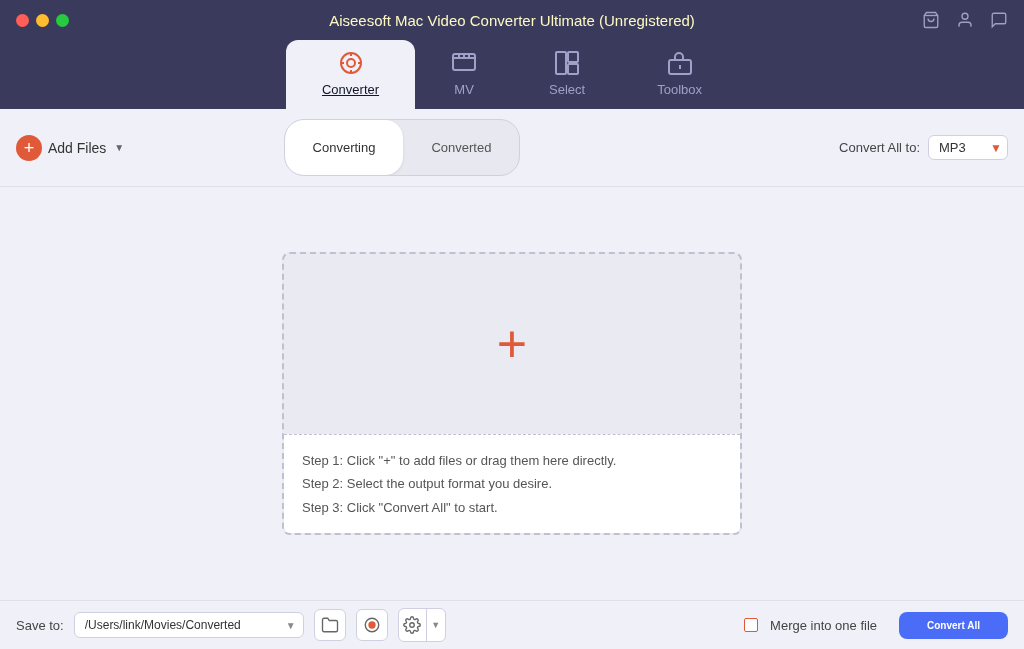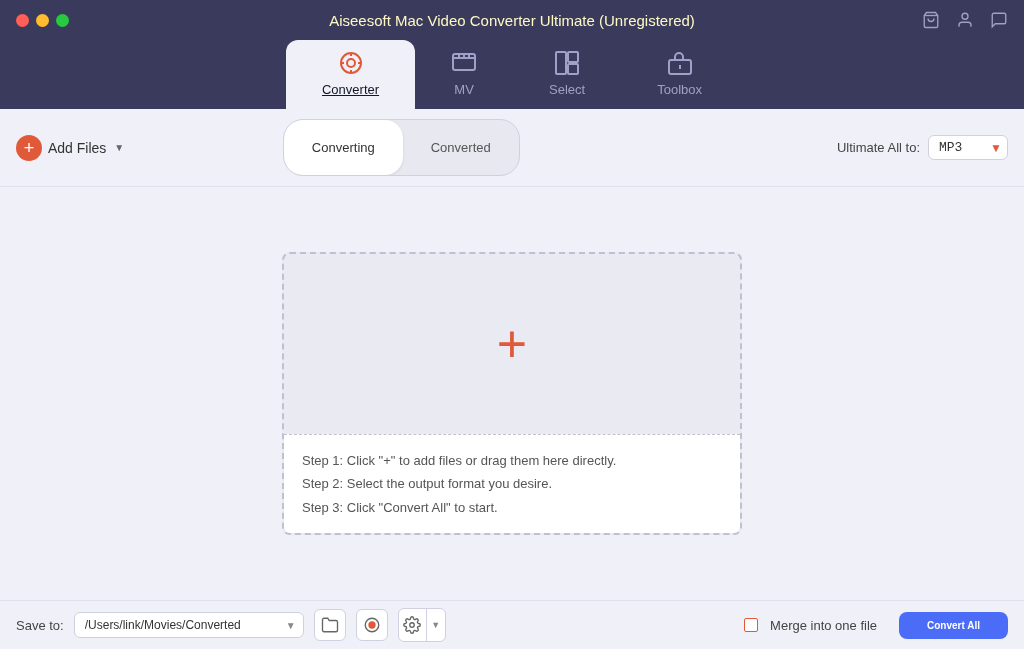--- a/index.html
+++ b/index.html
@@ -177,21 +177,20 @@
       background: white;
       border: 1.5px solid #d0d0e0;
       border-radius: 6px;
       padding: 4px 28px 4px 10px;
       font-size: 13px;
       color: #333;
       appearance: none;
       -webkit-appearance: none;
       cursor: pointer;
       min-width: 80px;
-      font-family: Liberation Mono, monospace;
     }
     .format-select-wrapper {
       position: relative;
       display: flex;
       align-items: center;
     }
     .format-dropdown-arrow {
       position: absolute;
       right: 6px;
       color: #e05a3a;
@@ -435,21 +434,21 @@
     <div class="toolbar-tabs">
       <div class="toolbar-tab active">
         <span>Converting</span>
       </div>
       <div class="toolbar-tab">
         <span>Converted</span>
       </div>
     </div>
 
     <div class="convert-all-section">
-      <span class="convert-all-label">Ultimate All to:</span>
+      <span class="convert-all-label">Convert All to:</span>
       <div class="format-select-wrapper">
         <select class="format-select">
           <option>MP3</option>
           <option>MP4</option>
           <option>MOV</option>
           <option>AVI</option>
           <option>AAC</option>
         </select>
         <span class="format-dropdown-arrow">▼</span>
       </div>

